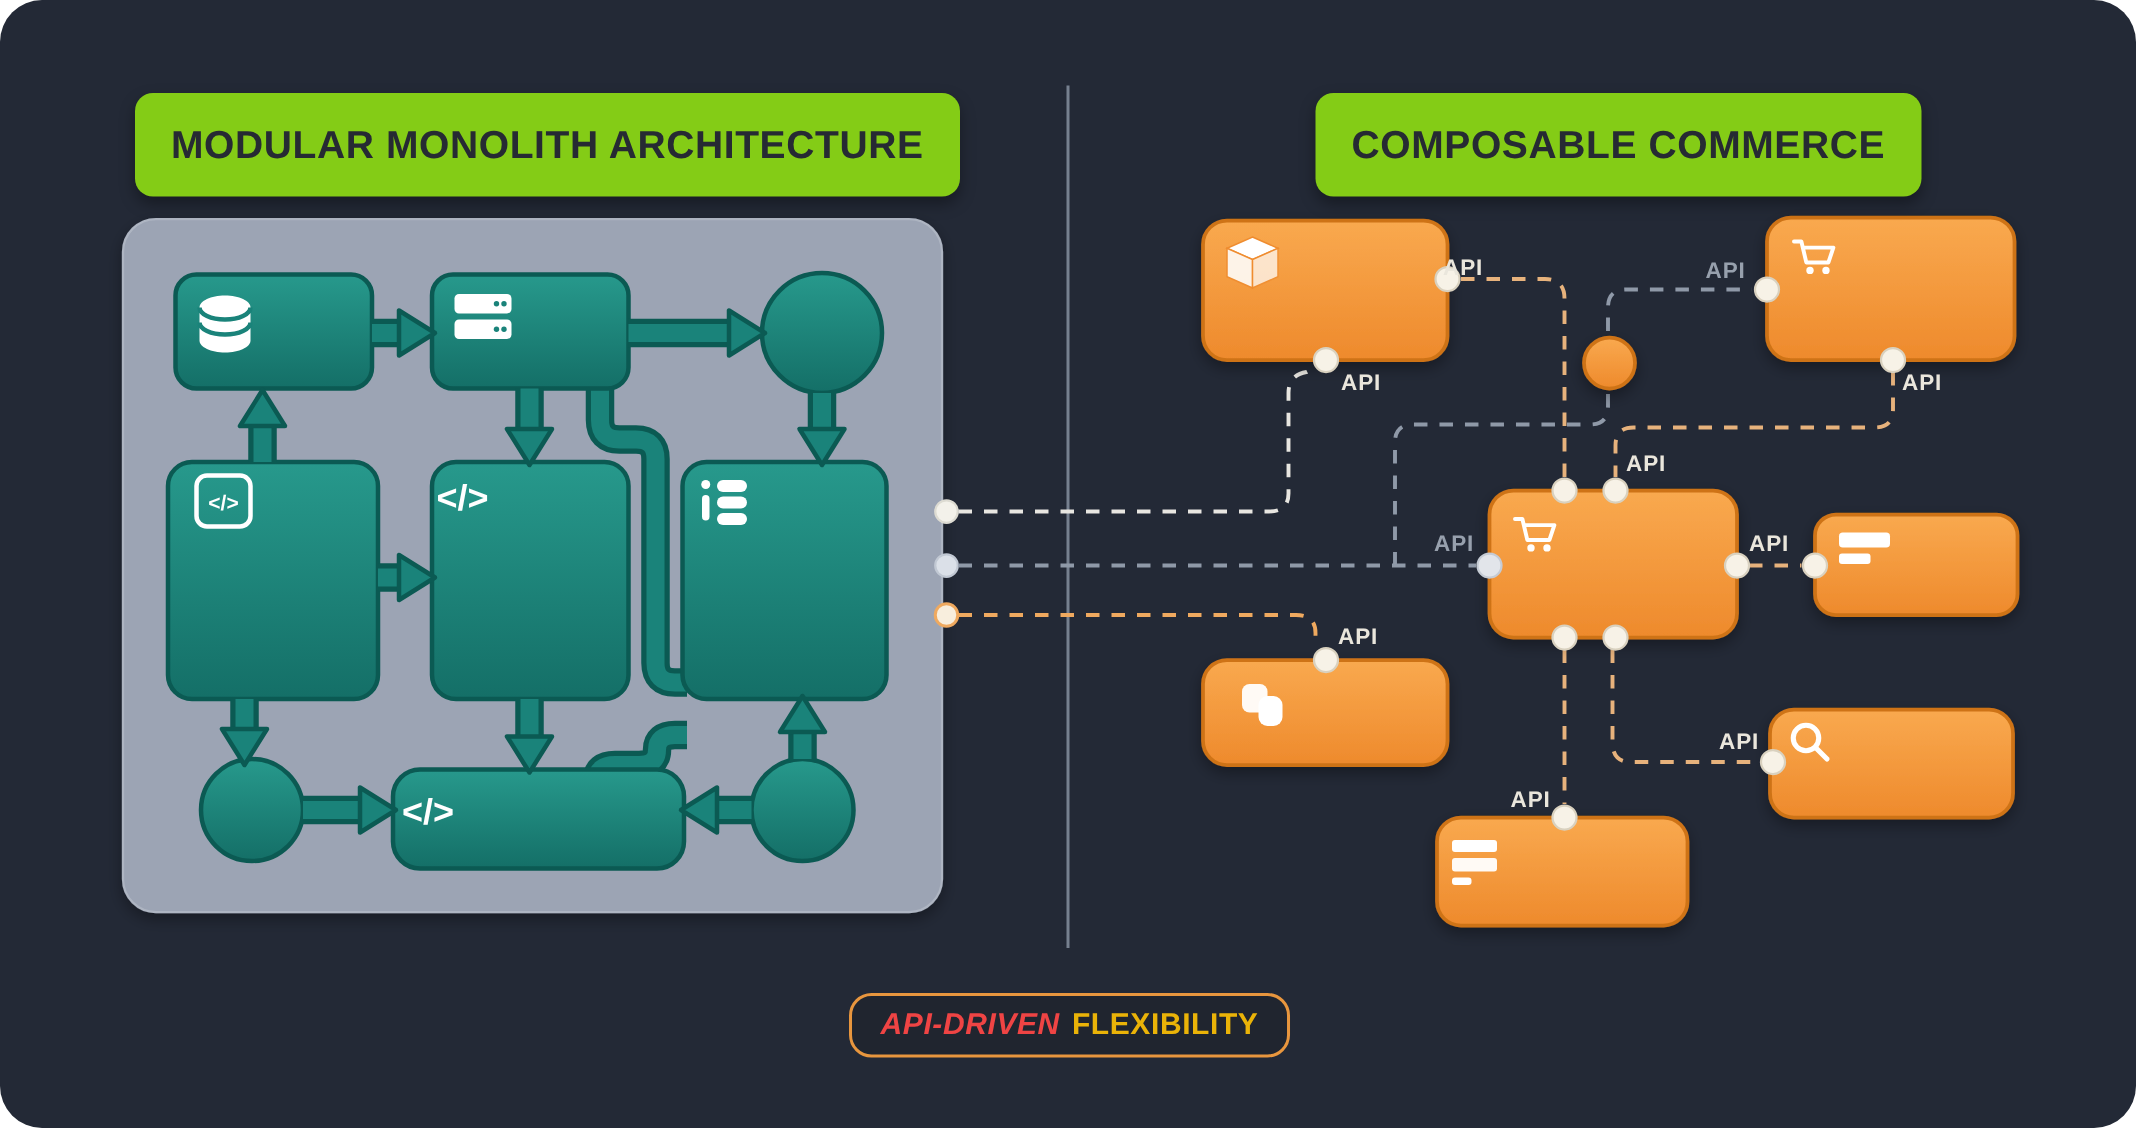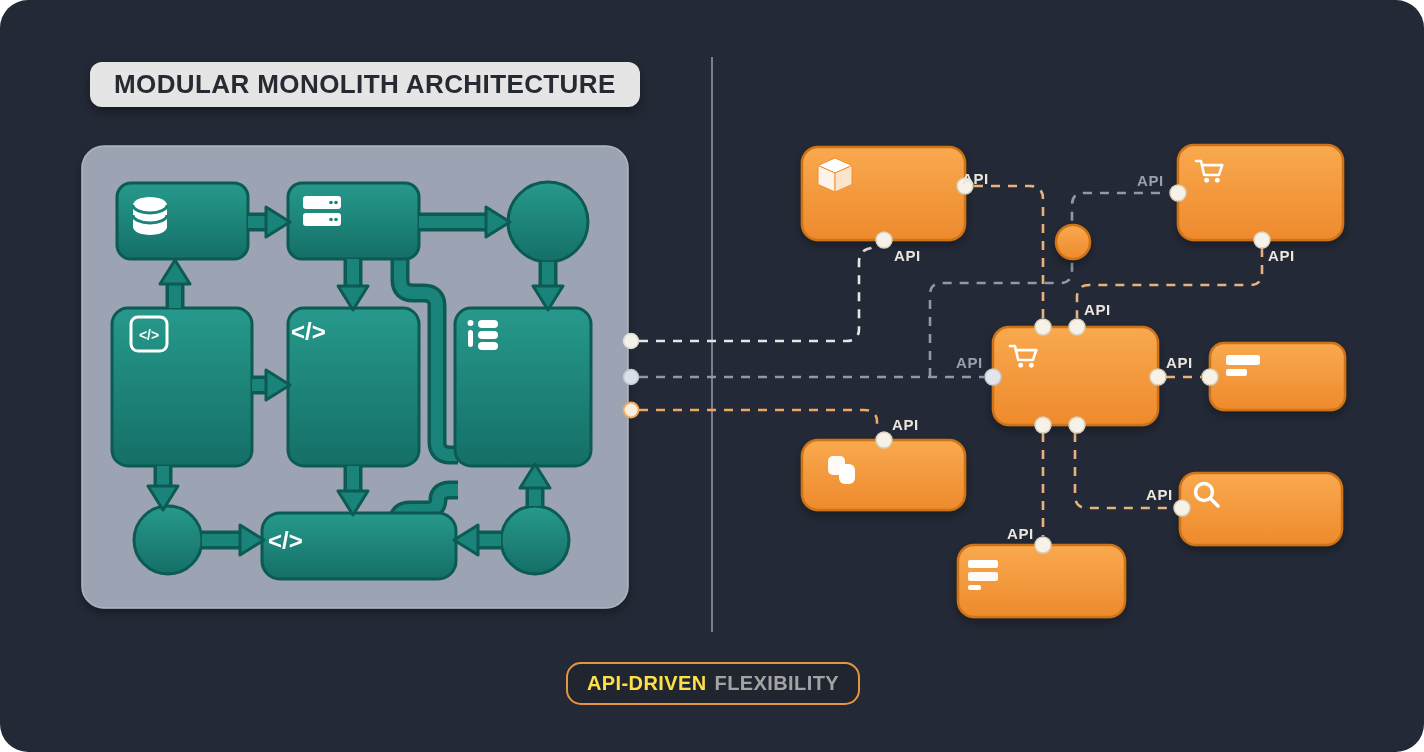--- a/index.html
+++ b/index.html
@@ -1,31 +1,31 @@
 <!DOCTYPE html>
 <html><head>
 <meta charset="utf-8">
 <style>
   html,body{margin:0;padding:0;background:#ffffff;}
   .canvas{position:relative;width:1424px;height:752px;background:#ffffff;overflow:hidden;
           font-family:"Liberation Sans",sans-serif;}
   .panel{position:absolute;inset:0;background:#232936;border-radius:28px;}
   svg.scene{position:absolute;left:0;top:0;}
-  .pill{position:absolute;top:62px;height:45px;line-height:45px;background:#e5e5e5;
-        border-radius:12px;padding:0 24px;font-size:26px;font-weight:700;color:#262a33;
+  .pill{position:absolute;top:62px;height:45px;line-height:45px;background:#84cc16;
+        border-radius:12px;padding:12px 24px;font-size:26px;font-weight:700;color:#262a33;
         letter-spacing:0.4px;box-shadow:0 5px 10px rgba(0,0,0,0.35);white-space:nowrap;}
   .pill-left{left:90px;}
   .pill-right{left:877px;}
   .api{position:absolute;font-size:15px;font-weight:600;color:#eae6dc;letter-spacing:0.6px;text-align:center;}
   .api.muted{color:#97a0ad;}
   .footer-pill{position:absolute;top:662px;left:713px;transform:translateX(-50%);
         background:#20252f;border:2px solid #e8963e;border-radius:15px;padding:8px 19px;
         font-size:20px;font-weight:700;letter-spacing:0.4px;white-space:nowrap;}
-  .footer-pill .hl{color:#fde047;}
-  .footer-pill .rest{color:#a3a3a3;margin-left:8px;}
+  .footer-pill .hl{color:#ef4444;font-style:italic;}
+  .footer-pill .rest{color:#eab308;margin-left:8px;}
   text.codeglyph{font-family:"Liberation Sans",sans-serif;font-weight:700;fill:#ffffff;}
 </style>
 </head>
 <body>
 
 <div class="canvas">
   <div class="panel"></div>
 
   <svg class="scene" width="1424" height="752" viewBox="0 0 1424 752">
     <defs>
@@ -207,20 +207,21 @@
         <circle cx="884" cy="440" r="8"></circle>
         <circle cx="1043" cy="425" r="8"></circle>
         <circle cx="1077" cy="425" r="8"></circle>
         <circle cx="1043" cy="545" r="8"></circle>
         <circle cx="1182" cy="508" r="8"></circle>
       </g>
     </g>
   </svg>
 
   <div class="pill pill-left">MODULAR MONOLITH ARCHITECTURE</div>
+  <div class="pill pill-right">COMPOSABLE COMMERCE</div>
 
   <div class="api" style="left:962px;top:170px;">API</div>
   <div class="api" style="left:894px;top:247px;">API</div>
   <div class="api muted" style="left:1137px;top:172px;">API</div>
   <div class="api" style="left:1268px;top:247px;">API</div>
   <div class="api" style="left:1084px;top:301px;">API</div>
   <div class="api muted" style="left:956px;top:354px;">API</div>
   <div class="api" style="left:1166px;top:354px;">API</div>
   <div class="api" style="left:892px;top:416px;">API</div>
   <div class="api" style="left:1146px;top:486px;">API</div>

